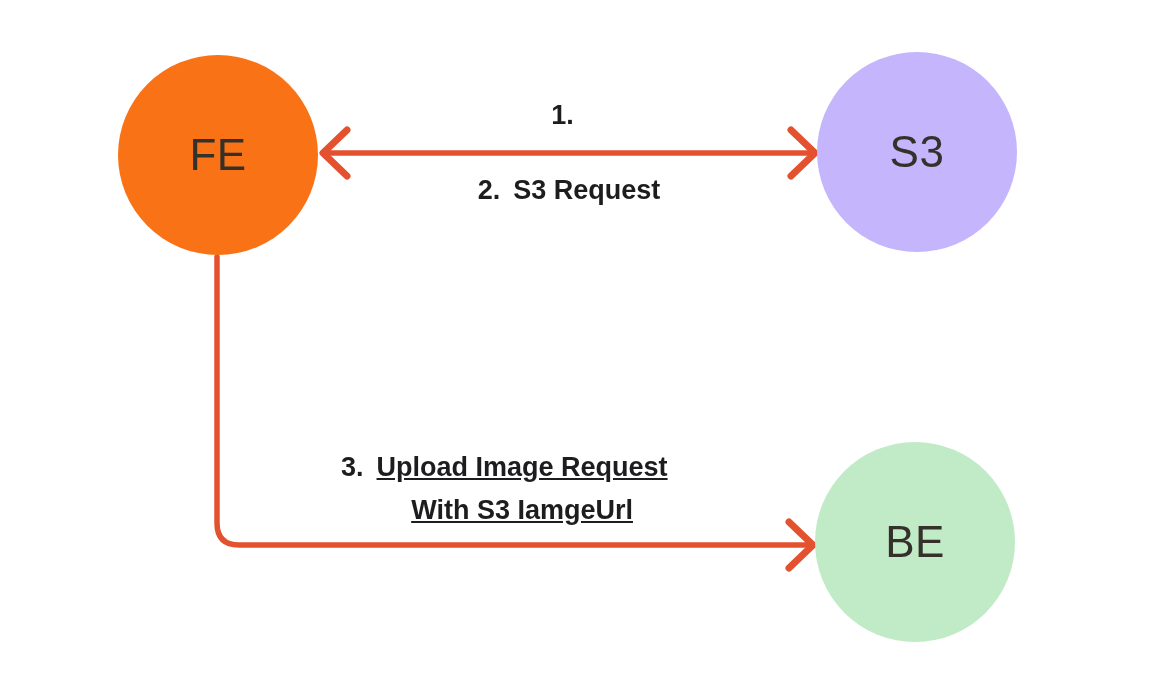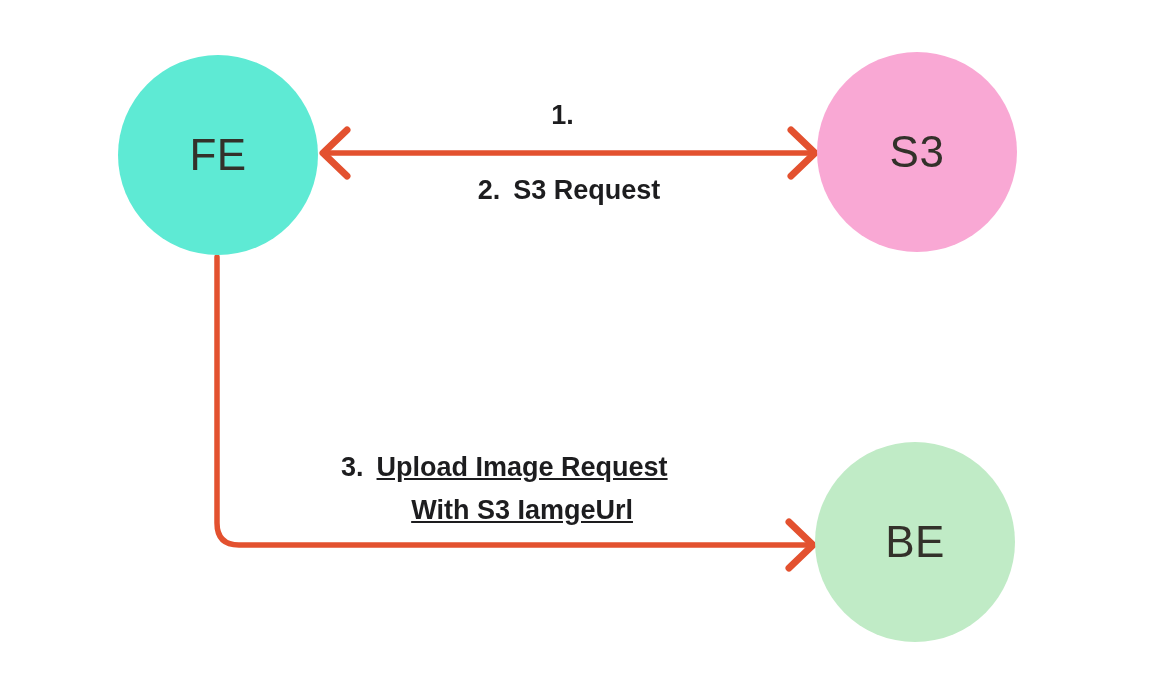--- a/index.html
+++ b/index.html
@@ -89,25 +89,25 @@
       <path d="M 347 130 L 323 153 L 347 176" stroke-width="7"></path>
       <path d="M 791 130 L 815 153 L 791 176" stroke-width="7"></path>
     </g>
 
     <g fill="none" stroke-linecap="round" stroke-linejoin="round" stroke="#E3512F">
       <path d="M 217 257 L 217 523 Q 217 545 239 545 L 808 545" stroke-width="5.5"></path>
       <path d="M 789 522 L 813 545 L 789 568" stroke-width="7"></path>
     </g>
   </svg>
 
-  <div class="node node-fe" style="background: #5eead4;">
+  <div class="node node-fe" style="background: #f97316;">
     <span class="node-label" style="color: rgb(51, 49, 42);">FE</span>
   </div>
 
-  <div class="node node-s3" style="background: #f9a8d4; justify-content: center;">
+  <div class="node node-s3" style="background: #c4b5fd; justify-content: center;">
     <span class="node-label" style="color: rgb(51, 49, 42);">S3</span>
   </div>
 
   <div class="node node-be" style="background: rgb(192, 235, 198);">
     <span class="node-label" style="color: rgb(51, 49, 42);">BE</span>
   </div>
 
   <div class="edge1-wrap">
     <div class="edge-label-row row1" style="color: rgb(29, 29, 31);">
       <span class="label-number">1.</span>

